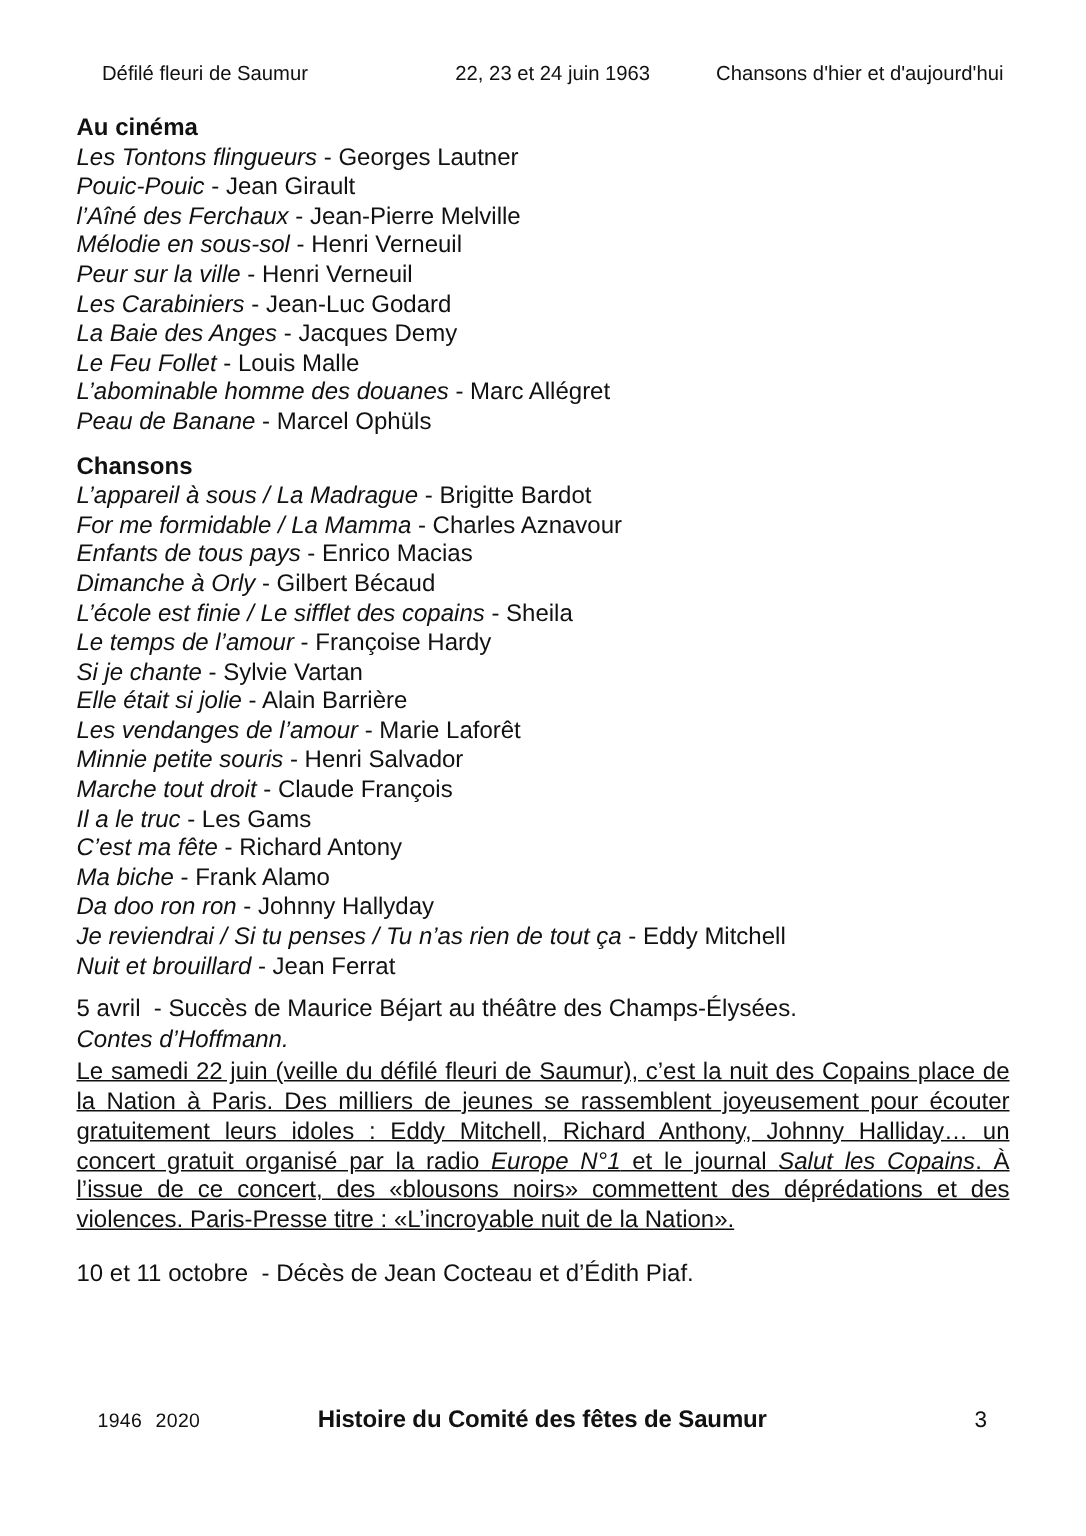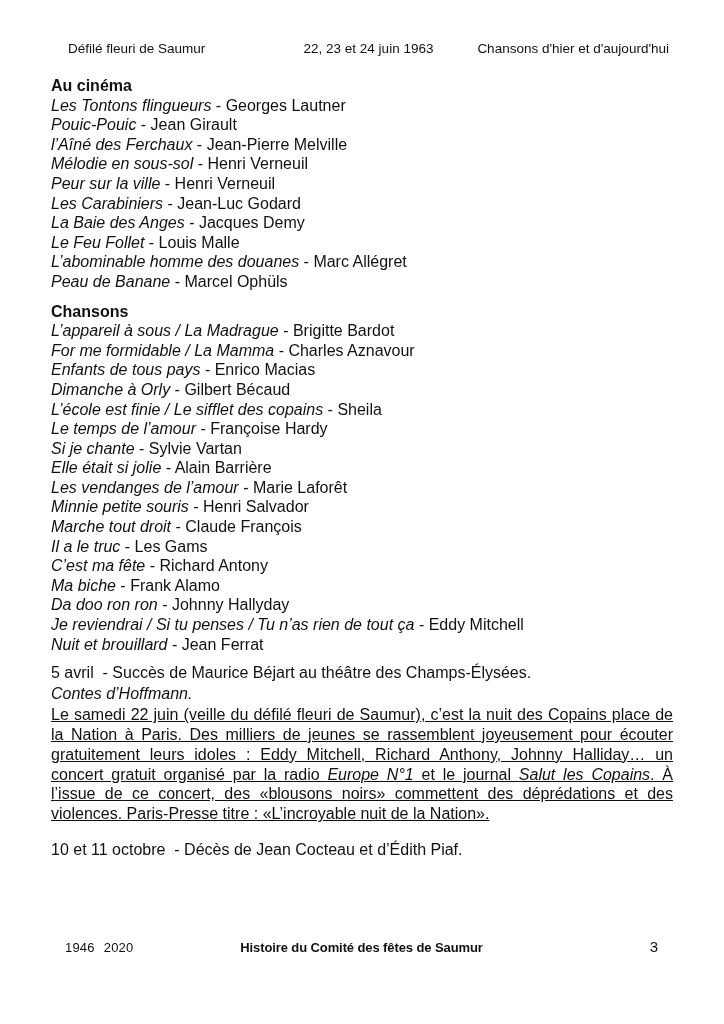--- a/index.html
+++ b/index.html
@@ -74,21 +74,21 @@
     margin-top: 28px;
   }
   .ft-left {
     justify-self: start;
     font-size: 13px;
     letter-spacing: 0.2px;
   }
   .ft-left .yr + .yr { margin-left: 9px; }
   .ft-center {
     justify-self: center;
-    font-size: 13px;
+    font-size: 16px;
     font-weight: bold;
     letter-spacing: -0.1px;
   }
   .ft-right {
     justify-self: end;
     font-size: 15px;
   }
 </style>
 </head>
 <body>

